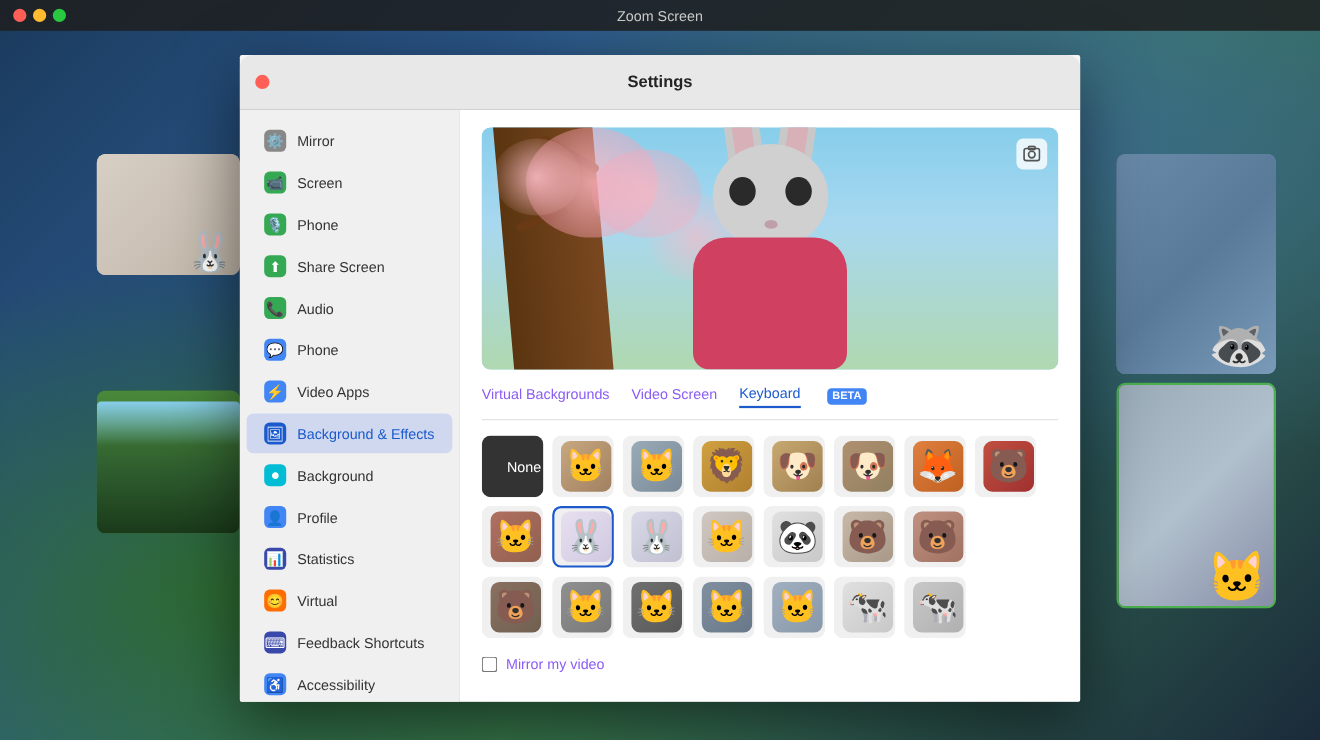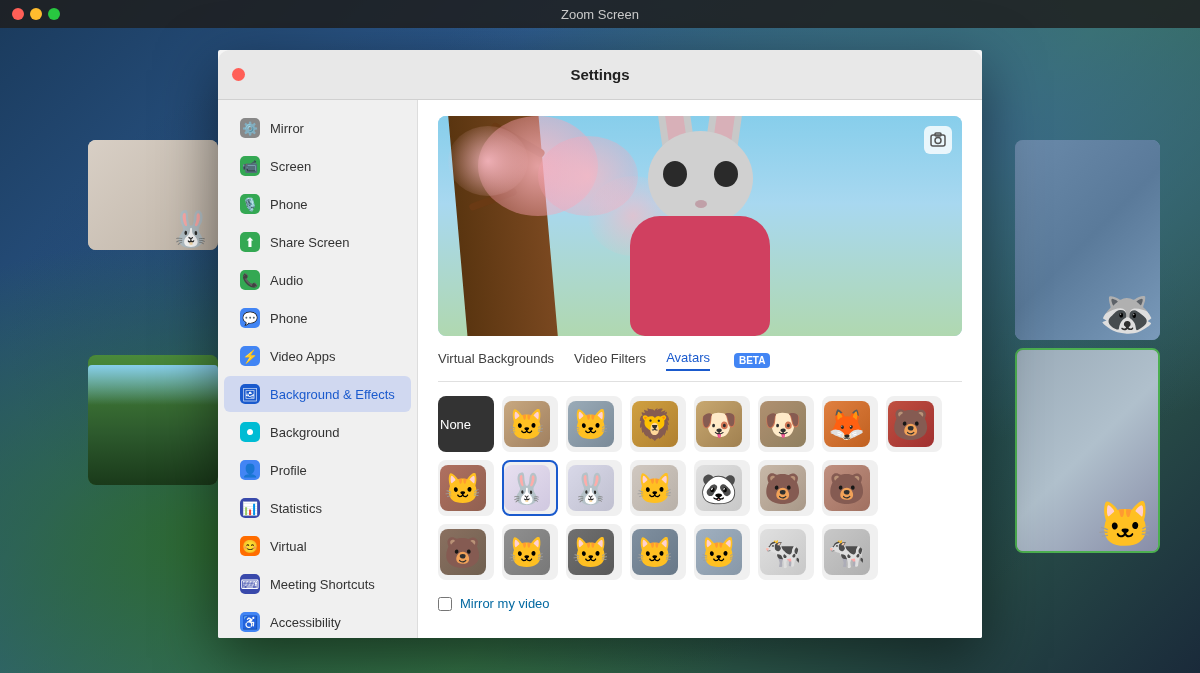--- a/index.html
+++ b/index.html
@@ -237,21 +237,21 @@
       display: flex;
       align-items: center;
       gap: 20px;
       margin-bottom: 14px;
       border-bottom: 1px solid #e0e0e0;
       padding-bottom: 10px;
     }
 
     .tab {
       font-size: 13px;
-      color: #404040;
+      color: #8b5cf6;
       cursor: pointer;
       padding-bottom: 4px;
     }
 
     .tab.active {
       color: #1a5acd;
       border-bottom: 2px solid #1a5acd;
       font-weight: 500;
     }
 
@@ -277,21 +277,21 @@
       gap: 8px;
       align-items: center;
     }
 
     .avatar-item {
       width: 56px;
       height: 56px;
       border-radius: 8px;
       display: flex;
       align-items: center;
-      justify-content: flex-start;
+      justify-content: flex-end;
       cursor: pointer;
       background: #f0f0f0;
       font-size: 32px;
       border: 2px solid transparent;
       position: relative;
       overflow: hidden;
     }
 
     .avatar-item.selected {
       border-color: #1a5acd;
@@ -317,21 +317,21 @@
       width: 14px;
       height: 14px;
       border: 1px solid #999;
       border-radius: 2px;
       background: white;
       cursor: pointer;
     }
 
     .mirror-label {
       font-size: 13px;
-      color: #0369a1;
+      color: #8b5cf6;
     }
   </style>
 </head>
 <body>
 
 <div class="desktop-bg"></div>
 
 <div class="title-bar">
   <div class="title-bar-dots">
     <div class="dot dot-red"></div>
@@ -431,21 +431,21 @@
         <span>Statistics</span>
       </div>
 
       <div class="sidebar-item">
         <div class="sidebar-icon icon-orange">😊</div>
         <span>Virtual</span>
       </div>
 
       <div class="sidebar-item">
         <div class="sidebar-icon icon-indigo">⌨</div>
-        <span>Meeting Shortcuts</span>
+        <span>Feedback Shortcuts</span>
       </div>
 
       <div class="sidebar-item">
         <div class="sidebar-icon icon-blue">♿</div>
         <span>Accessibility</span>
       </div>
     </div>
 
     <div class="main-content">
 
@@ -486,22 +486,22 @@
           <svg width="16" height="16" viewBox="0 0 16 16" fill="none">
             <rect x="1" y="3" width="14" height="11" rx="2" stroke="#555" stroke-width="1.5" fill="none"></rect>
             <circle cx="8" cy="8.5" r="3" stroke="#555" stroke-width="1.5" fill="none"></circle>
             <rect x="5" y="1" width="6" height="3" rx="1" stroke="#555" stroke-width="1.5" fill="none"></rect>
           </svg>
         </button>
       </div>
 
       <div class="tabs-row">
         <span class="tab">Virtual Backgrounds</span>
-        <span class="tab">Video Filters</span>
-        <span class="tab active">Avatars</span>
+        <span class="tab">Video Screen</span>
+        <span class="tab active">Keyboard</span>
         <span class="beta-badge">BETA</span>
       </div>
 
       <div class="avatar-grid">
         <div class="avatar-row">
           <div class="avatar-item none-item">
             <span>None</span>
           </div>
           <div class="avatar-item">
             <div style="width:46px;height:46px;border-radius:8px;background:linear-gradient(135deg,#c8a880,#a08060);display:flex;align-items:center;justify-content:center;font-size:30px;">🐱</div>

